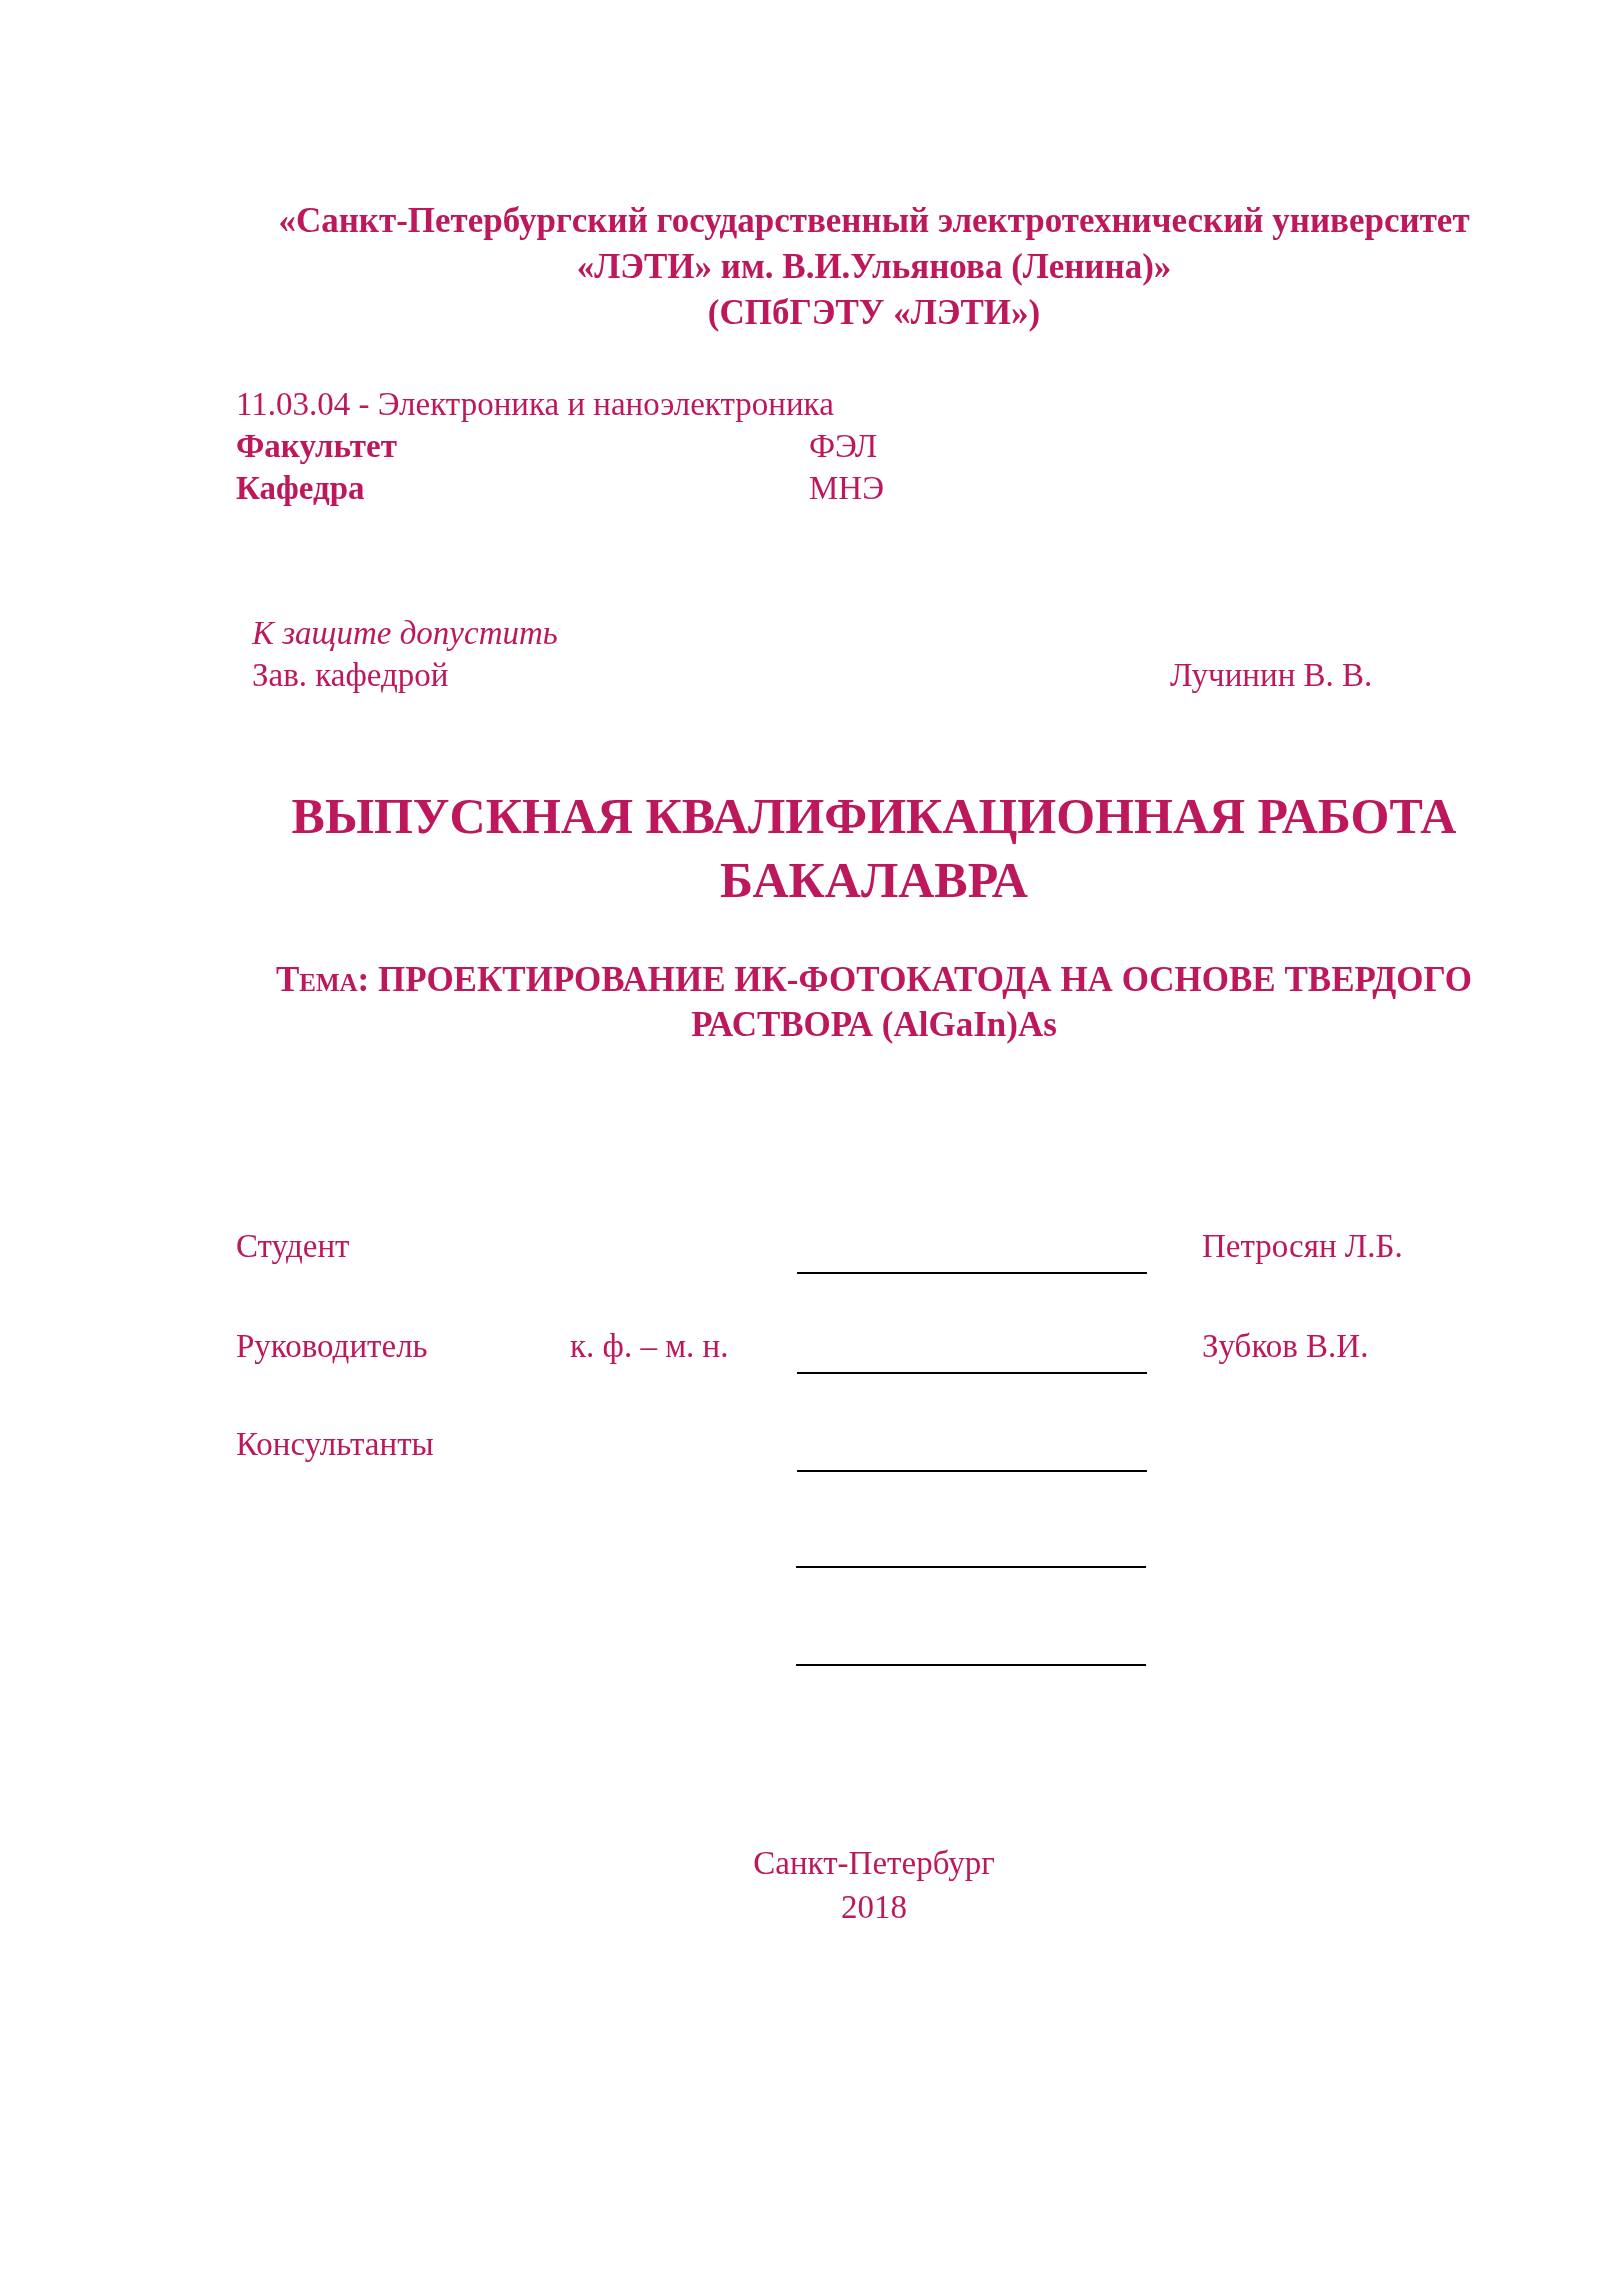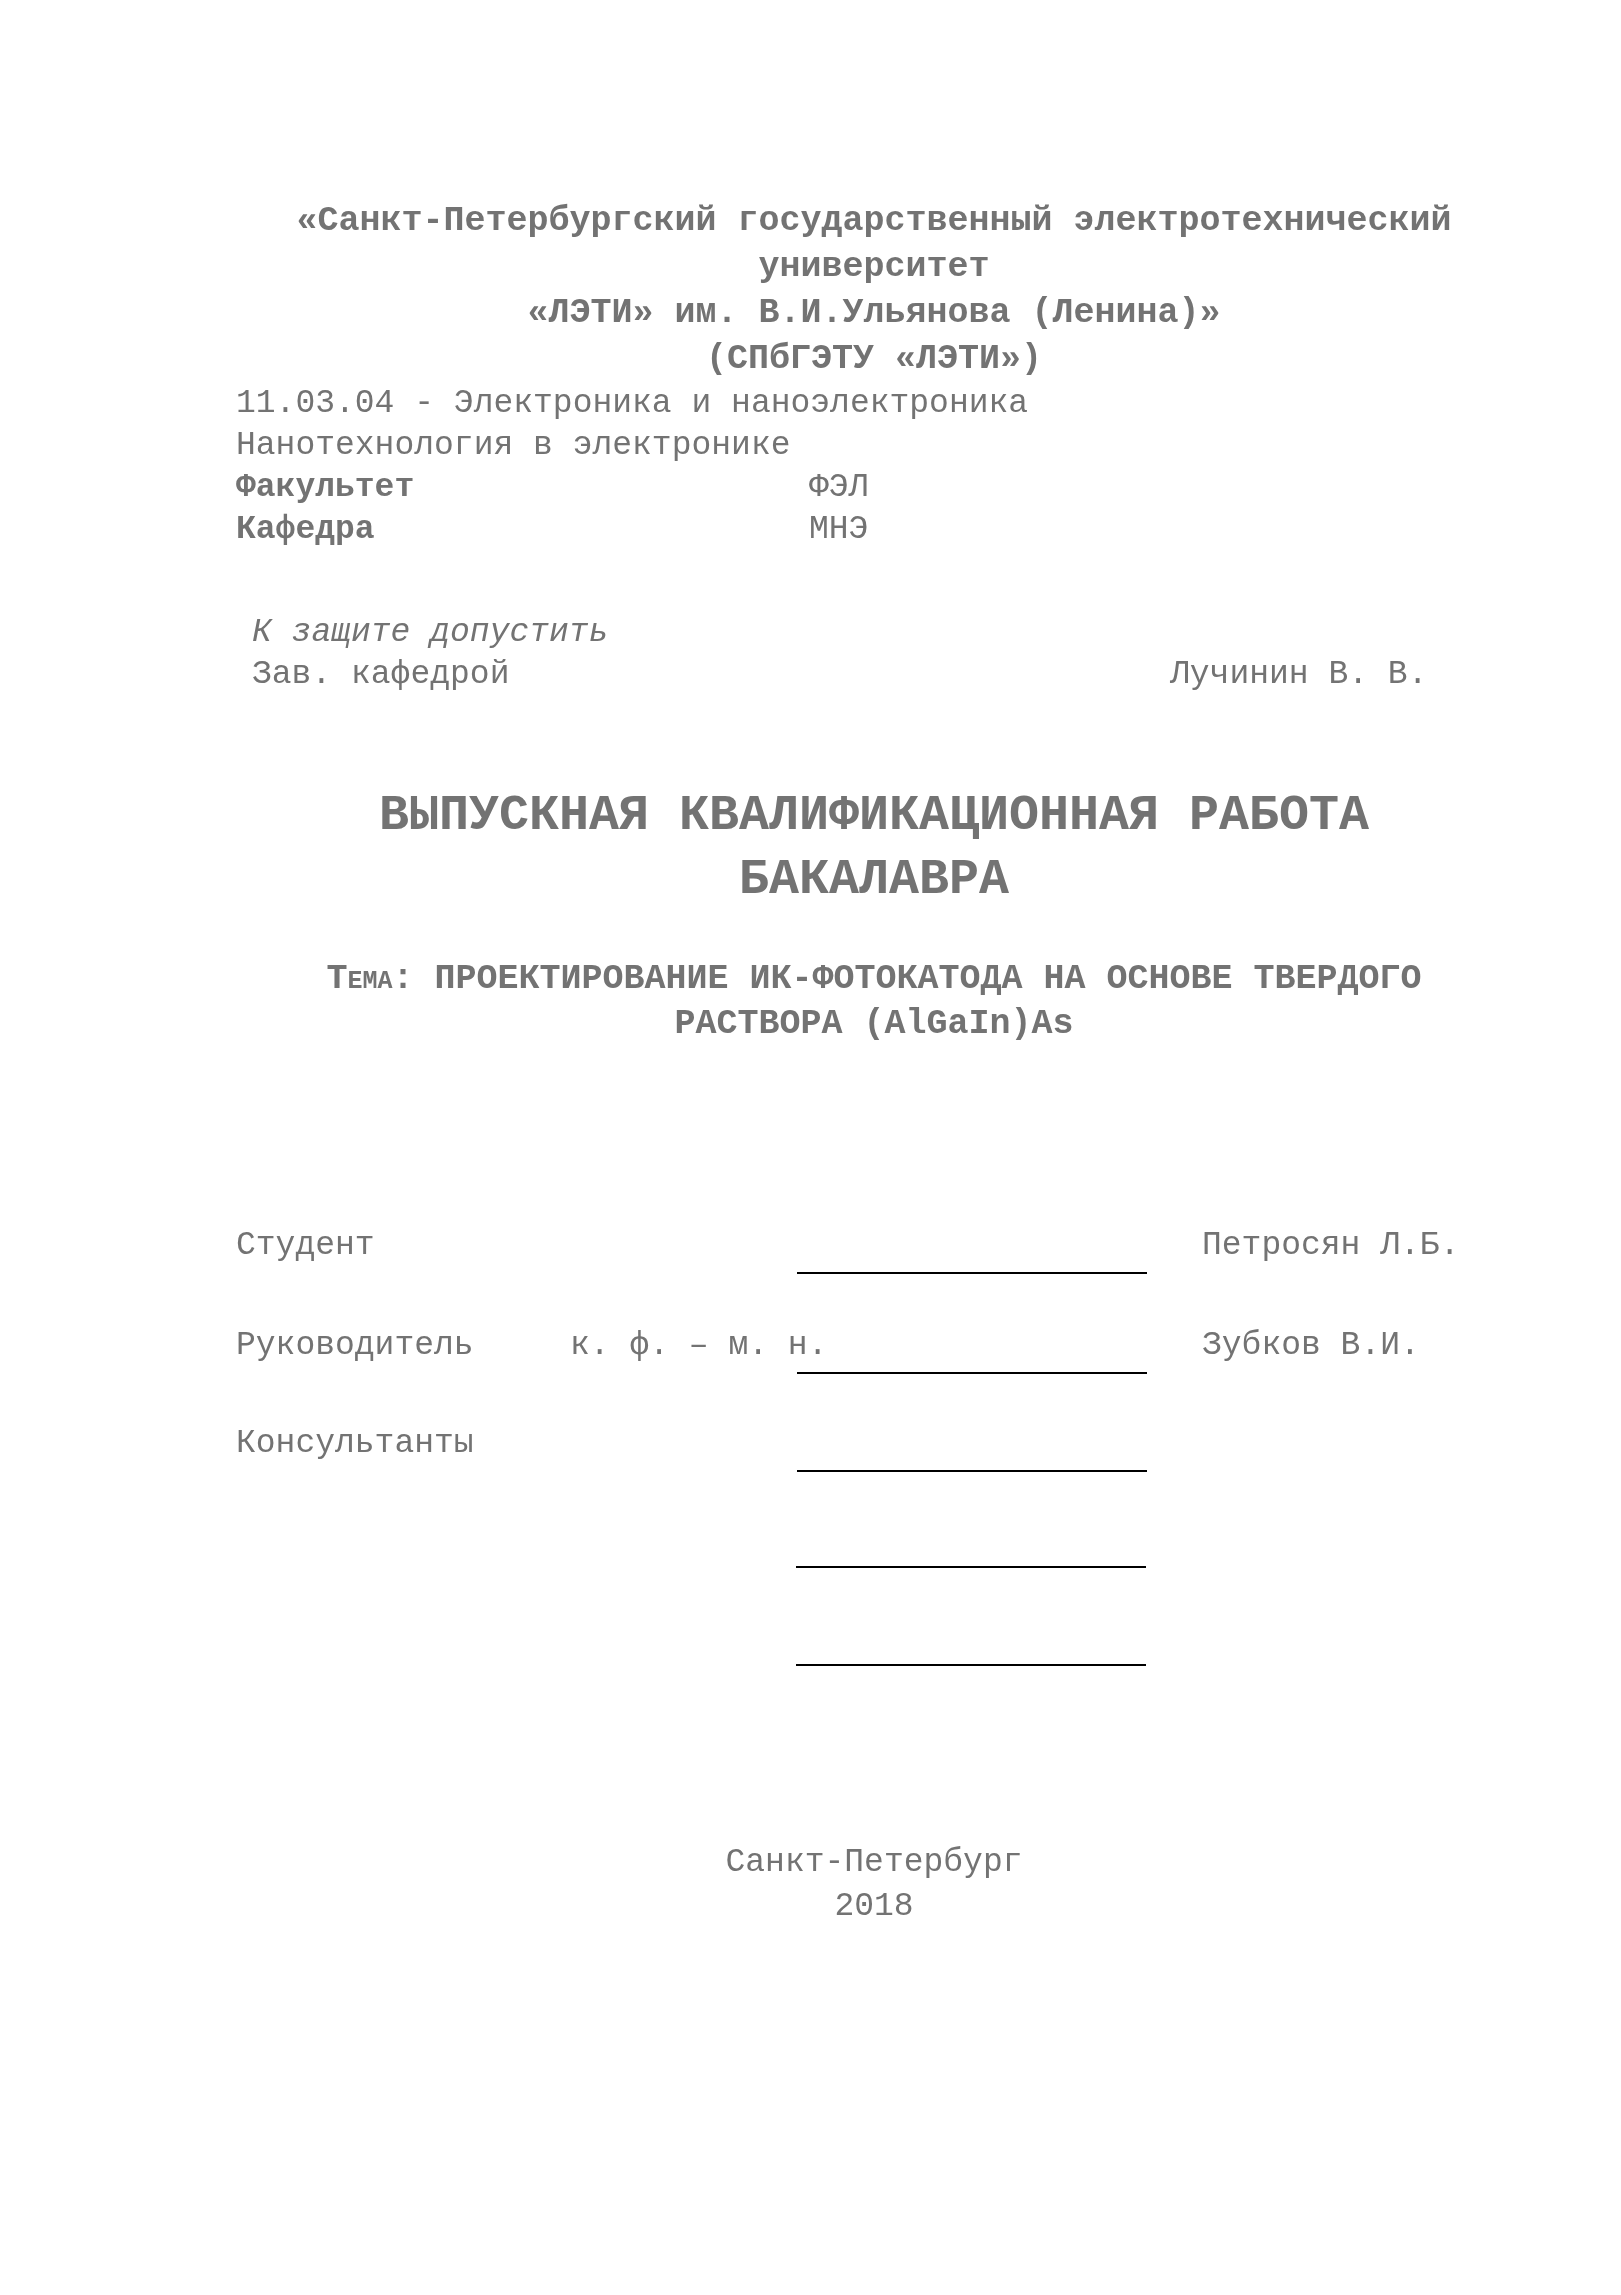--- a/index.html
+++ b/index.html
@@ -2,22 +2,22 @@
 <html lang="ru" style="font-size:12.6px"><head>
 <meta charset="utf-8">
 <style>
   * { margin: 0; padding: 0; box-sizing: border-box; }
   html, body { background: #ffffff; }
   .page {
     position: relative;
     width: 1614px;
     height: 2295px;
     background: #ffffff;
-    color: #737373;
-    font-family: Liberation Mono, monospace;
+    color: #be185d;
+    font-family: Liberation Serif, serif;
     overflow: hidden;
   }
   .abs-block {
     position: absolute;
     left: 236px;
     width: 1276px;
   }
   
   .uni-header {
     top: 198px;
@@ -109,21 +109,20 @@
     <div>«Санкт-Петербургский государственный электротехнический университет</div>
     <div>«ЛЭТИ» им. В.И.Ульянова (Ленина)»</div>
     <div>(СПбГЭТУ «ЛЭТИ»)</div>
   </header>
 
   <section class="abs-block fields">
     <div class="field-row">
       <span class="field-value">11.03.04 - Электроника и наноэлектроника</span>
     </div>
     <div class="field-row">
-      <span class="field-value">Нанотехнология в электронике</span>
     </div>
     <div class="field-row">
       <span class="field-label">Факультет</span>
       <span class="field-value">ФЭЛ</span>
     </div>
     <div class="field-row">
       <span class="field-label">Кафедра</span>
       <span class="field-value">МНЭ</span>
     </div>
   </section>

